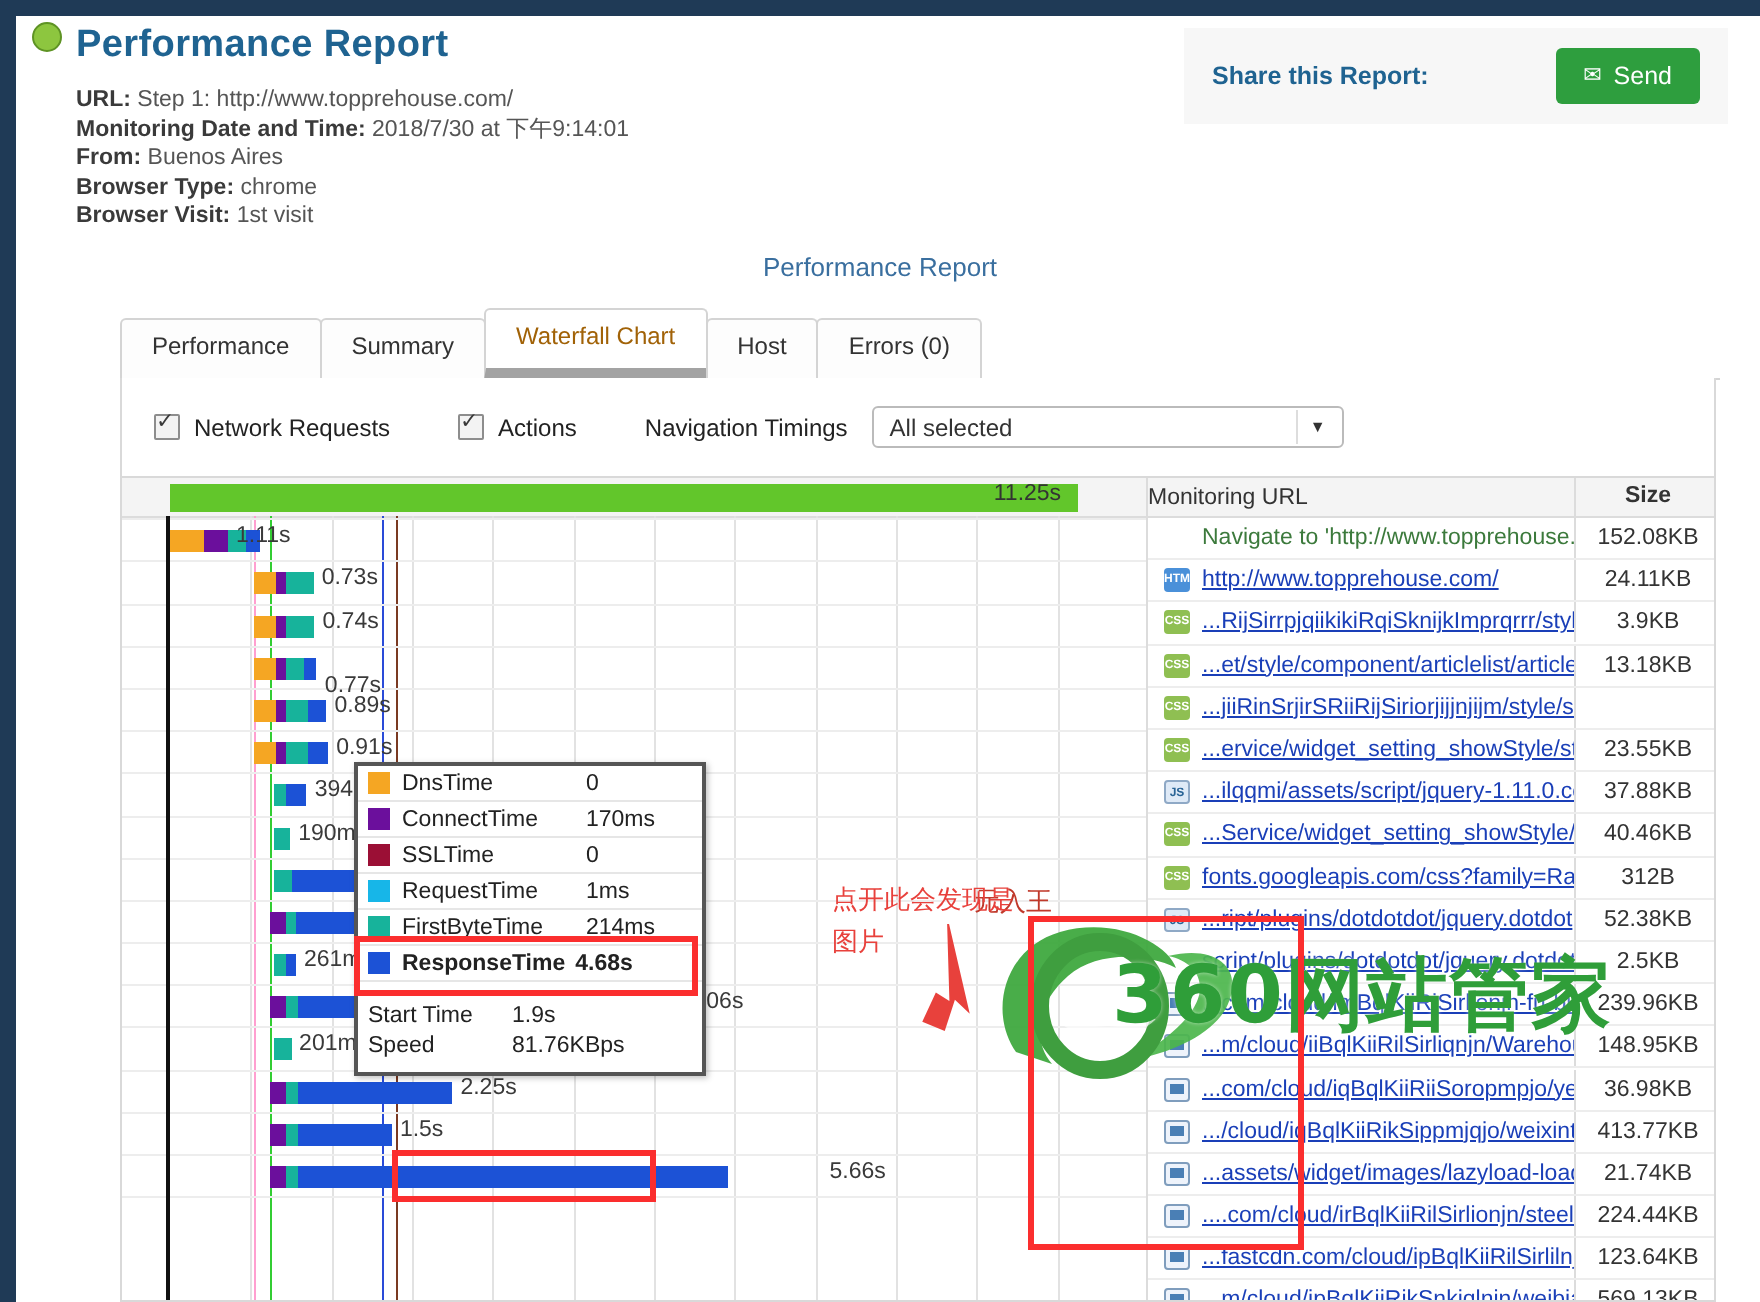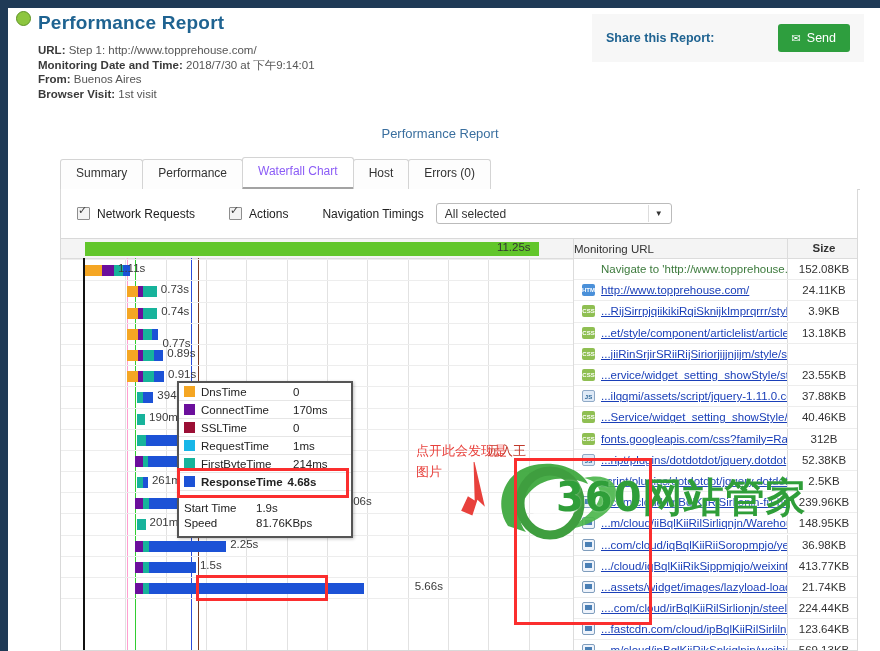--- a/index.html
+++ b/index.html
@@ -31,21 +31,21 @@
 
   
   #subtitle{position:absolute;left:0;top:126px;width:880px;text-align:center;color:#3a6f9f;font-size:13px;}
 
   
   #tabs{position:absolute;left:60px;top:160px;width:800px;height:29px;
         border-bottom:1px solid #d4d4d4;display:flex;align-items:flex-end;}
   .tab{border:1px solid #d4d4d4;border-bottom:none;background:#fdfdfd;
        padding:6px 15px 6px 15px;font-size:12px;color:#333;margin-right:-1px;
        border-radius:3px 3px 0 0;cursor:pointer;position:relative;height:17px;box-sizing:content-box;}
-  .tab.active{background:#fff;color:#8b5cf6;border-bottom:3px solid #a3a3a3;margin-bottom:-1px;}
+  .tab.active{background:#fff;color:#a16207;border-bottom:6px solid #a3a3a3;margin-bottom:-1px;}
 
   
   #filterbar{position:absolute;left:60px;top:189px;width:798px;height:50px;
              border:1px solid #d9d9d9;border-top:none;box-sizing:border-box;
              display:flex;align-items:center;padding-left:16px;background:#fff;}
   .chk-wrap{display:flex;align-items:center;gap:7px;margin-right:34px;font-size:12px;color:#222;cursor:pointer;}
   .chk{width:11px;height:11px;border:1px solid #8d8d8d;background:#f3f3f3;display:inline-block;
        position:relative;border-radius:1px;}
   .chk:after{content:"✓";position:absolute;left:0px;top:-4px;font-size:11px;color:#3a3a3a;}
   .nav-label{font-size:12px;color:#222;margin-right:12px;}
@@ -142,37 +142,38 @@
 <div id="topbar"></div>
 <div id="leftbar"></div>
 <div id="leftbar2"></div>
 
 <div id="header">
   <div class="rep-title">Performance Report</div>
   <div id="meta-list">
       <div class="meta-line"><b>URL: </b><span class="meta-val">Step 1: http://www.topprehouse.com/</span></div>
       <div class="meta-line"><b>Monitoring Date and Time: </b><span class="meta-val">2018/7/30 at 下午9:14:01</span></div>
       <div class="meta-line"><b>From: </b><span class="meta-val">Buenos Aires</span></div>
+      <div class="meta-line"><b>Browser Type: </b><span class="meta-val">chrome</span></div>
       <div class="meta-line"><b>Browser Visit: </b><span class="meta-val">1st visit</span></div>
     </div>
 </div>
 
 <div id="share">
   <span class="share-label">Share this Report:</span>
   <button class="send-btn">
     <span class="mail">✉</span>
     <span>Send</span>
   </button>
 </div>
 
 <div id="subtitle">Performance Report</div>
 
 <div id="tabs">
+    <div class="tab">Performance</div>
     <div class="tab">Summary</div>
-    <div class="tab">Performance</div>
     <div class="tab active">Waterfall Chart</div>
     <div class="tab">Host</div>
     <div class="tab">Errors (0)</div>
   </div>
 
 <div id="filterbar">
   <label class="chk-wrap">
     <span class="chk"></span>
     <span>Network Requests</span>
   </label>

